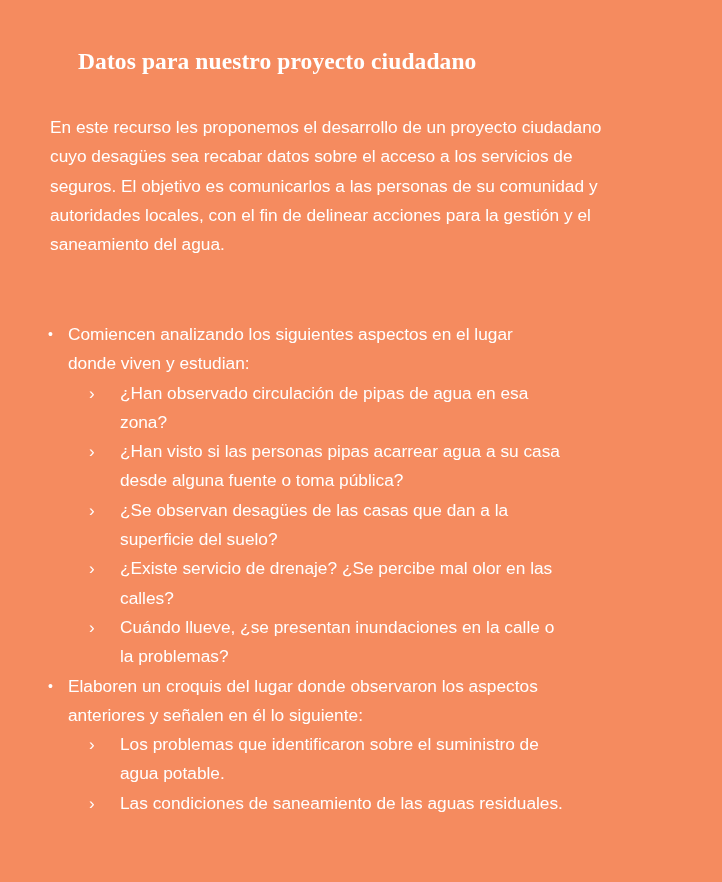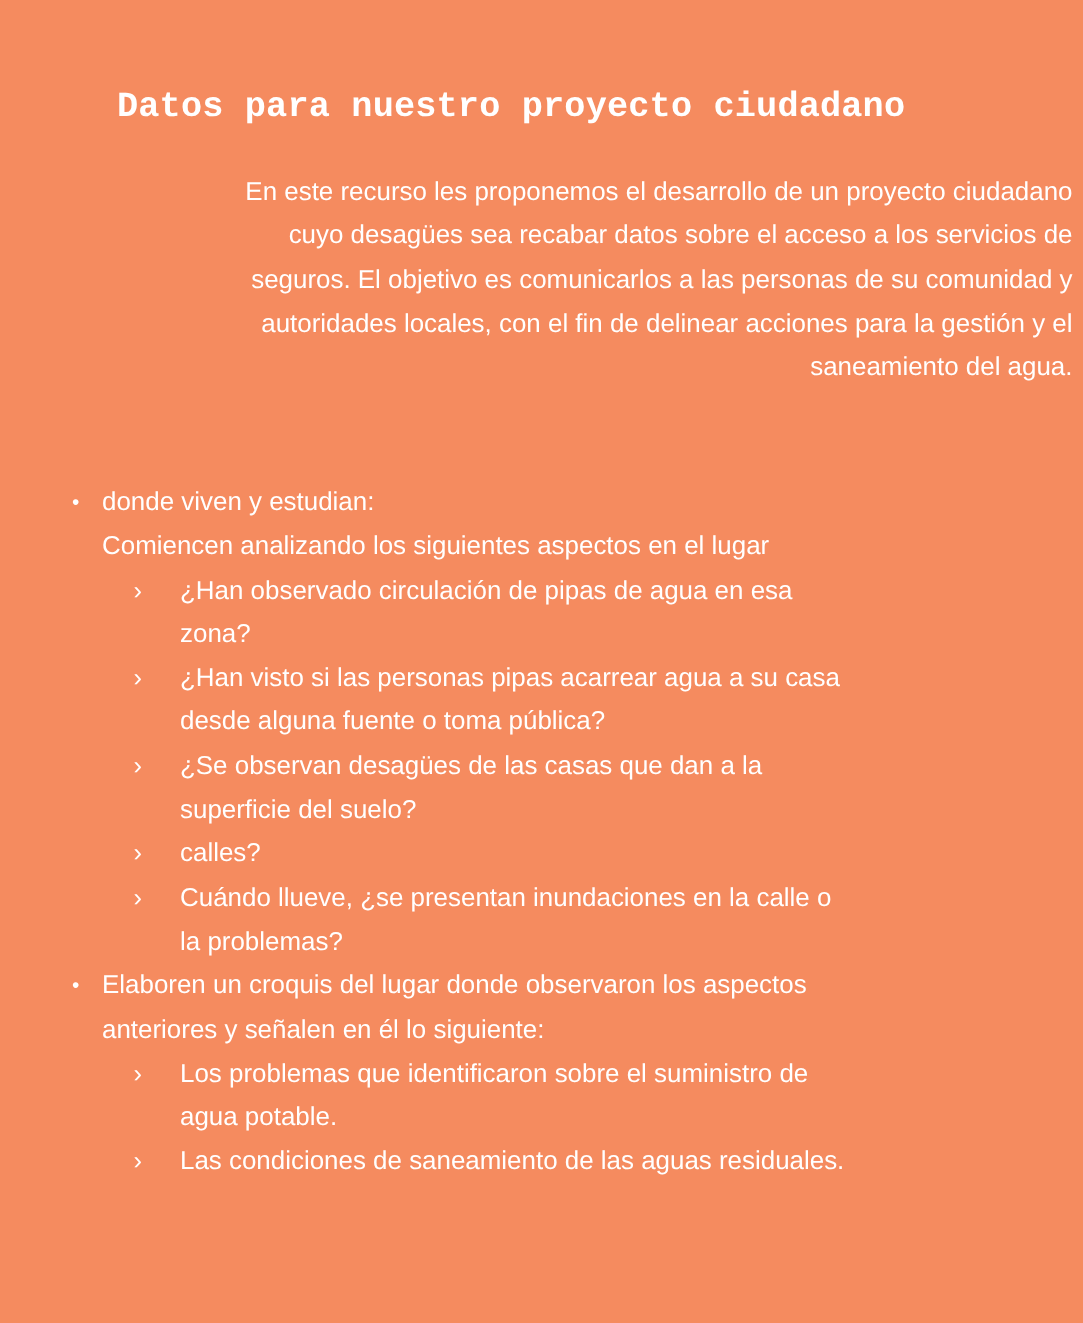--- a/index.html
+++ b/index.html
@@ -15,36 +15,35 @@
       font-family: "Liberation Sans", "DejaVu Sans", sans-serif;
     }
     .page {
       position: relative;
       width: 722px;
       height: 882px;
     }
     .title {
       position: absolute;
       left: 78px;
-      top: 58px;
+      top: 48px;
       font-size: 23.5px;
       font-weight: bold;
       letter-spacing: 0.1px;
       white-space: nowrap;
-      font-family: Liberation Mono, monospace;
+      font-family: Liberation Serif, serif;
     }
     .intro {
       position: absolute;
       left: 50px;
       top: 113px;
       width: 665px;
       font-size: 17.3px;
       line-height: 29.3px;
       margin: 0;
-      text-align: right;
     }
     .intro .line { display: block; white-space: nowrap; }
     .list {
       position: absolute;
       left: 0;
       top: 320px;
       width: 722px;
       margin: 0;
       padding: 0;
       list-style: none;
@@ -90,40 +89,41 @@
     <span class="line">cuyo desagües sea recabar datos sobre el acceso a los servicios de</span>
     <span class="line">seguros. El objetivo es comunicarlos a las personas de su comunidad y</span>
     <span class="line">autoridades locales, con el fin de delinear acciones para la gestión y el</span>
     <span class="line">saneamiento del agua.</span>
   </p>
 
   <ul class="list">
 
     <li class="item">
       <span class="bullet">•</span>
+      <span class="line">Comiencen analizando los siguientes aspectos en el lugar</span>
       <span class="line">donde viven y estudian:</span>
-      <span class="line">Comiencen analizando los siguientes aspectos en el lugar</span>
       <ul class="sublist">
         <li class="subitem">
           <span class="chevron">›</span>
           <span class="line">¿Han observado circulación de pipas de agua en esa</span>
           <span class="line">zona?</span>
         </li>
         <li class="subitem">
           <span class="chevron">›</span>
           <span class="line">¿Han visto si las personas pipas acarrear agua a su casa</span>
           <span class="line">desde alguna fuente o toma pública?</span>
         </li>
         <li class="subitem">
           <span class="chevron">›</span>
           <span class="line">¿Se observan desagües de las casas que dan a la</span>
           <span class="line">superficie del suelo?</span>
         </li>
         <li class="subitem">
           <span class="chevron">›</span>
+          <span class="line">¿Existe servicio de drenaje? ¿Se percibe mal olor en las</span>
           <span class="line">calles?</span>
         </li>
         <li class="subitem">
           <span class="chevron">›</span>
           <span class="line">Cuándo llueve, ¿se presentan inundaciones en la calle o</span>
           <span class="line">la problemas?</span>
         </li>
       </ul>
     </li>
 

